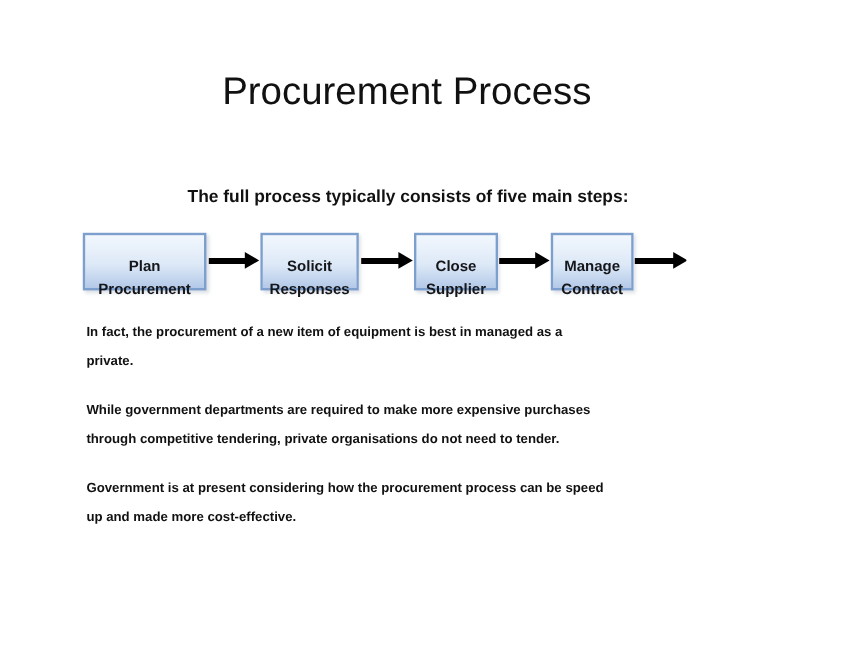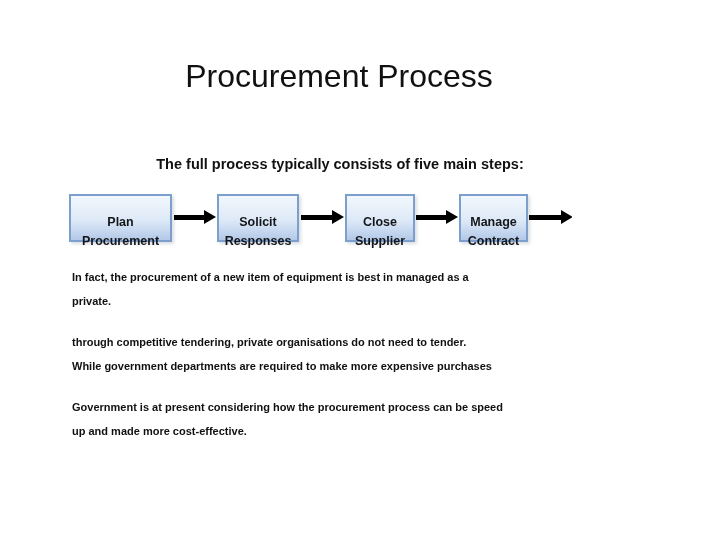--- a/index.html
+++ b/index.html
@@ -166,22 +166,22 @@
     </div>
 
   </div>
 
   <div class="body-text">
     <p class="para">
       <span class="line">In fact, the procurement of a new item of equipment is best in managed as a</span>
       <span class="line">private.</span>
     </p>
     <p class="para">
+      <span class="line">While government departments are required to make more expensive purchases</span>
       <span class="line">through competitive tendering, private organisations do not need to tender.</span>
-      <span class="line">While government departments are required to make more expensive purchases</span>
     </p>
     <p class="para">
       <span class="line">Government is at present considering how the procurement process can be speed</span>
       <span class="line">up and made more cost-effective.</span>
     </p>
   </div>
 
 </div>
 
 </body></html>

